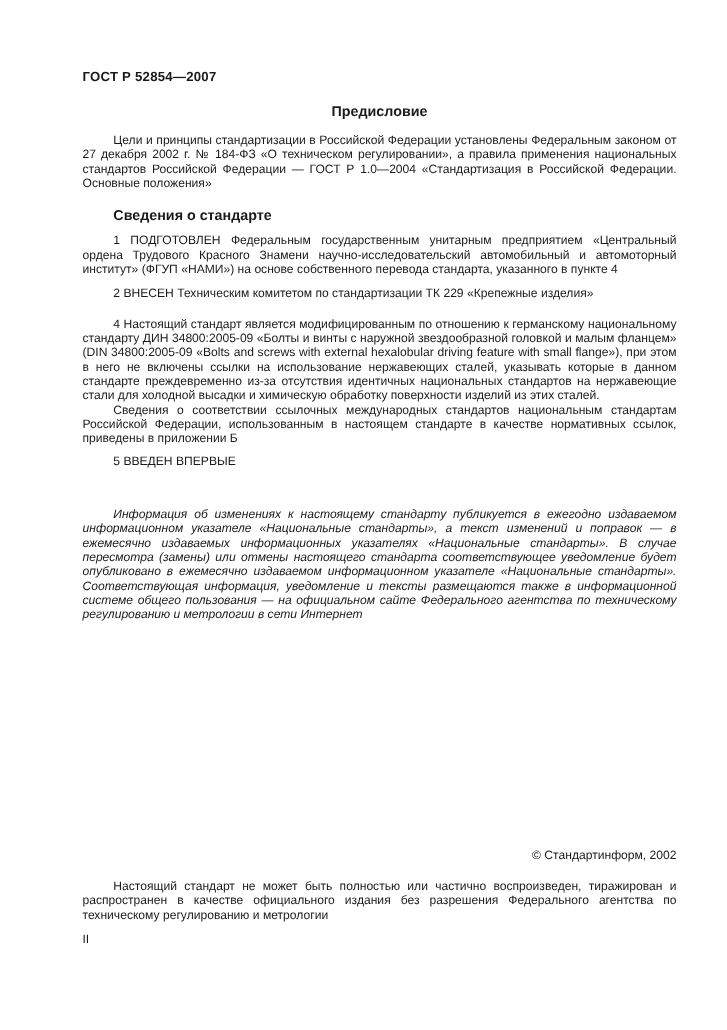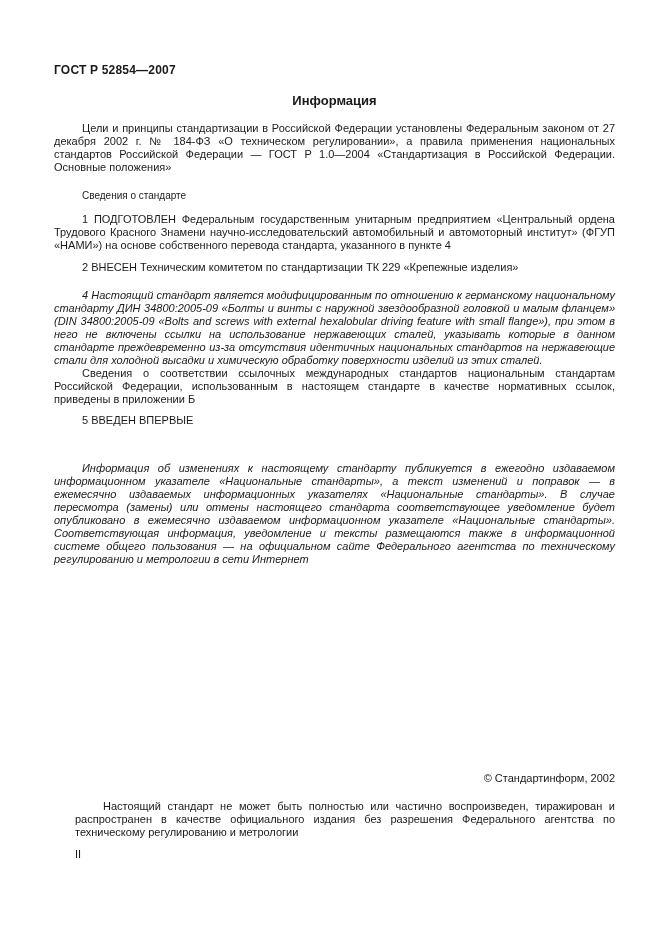--- a/index.html
+++ b/index.html
@@ -9,21 +9,21 @@
     height: 936px;
     position: relative;
     font-family: "Liberation Sans", sans-serif;
     color: #1a1a1a;
     overflow: hidden;
   }
   .page {
     position: absolute;
     top: 0; left: 0;
     width: 661px; height: 700px;
-    padding: 63px 46px 0 54px;
+    padding: 63px 46px 0 75px;
     background: #ffffff;
   }
   .designation {
     font-size: 12px;
     font-weight: bold;
     line-height: 14px;
     letter-spacing: 0.2px;
   }
   .doc-title {
     margin-top: 16px;
@@ -34,29 +34,29 @@
   }
   p.body-par {
     font-size: 11px;
     line-height: 13px;
     text-align: justify;
     text-indent: 28px;
   }
   .intro { margin-top: 14px; }
   .section-heading {
     margin-top: 15px;
-    font-size: 10px;
+    font-size: 13px;
     line-height: 13px;
-    font-weight: normal;
+    font-weight: bold;
     text-indent: 28px;
   }
   .clause1 { margin-top: 11px; }
   .clause2 { margin-top: 9px; }
   .clause3 { margin-top: 15px; }
-  .clause4 { margin-top: 15px; font-style: italic; }
+  .clause4 { margin-top: 15px; }
   .clause-note { margin-top: 0; }
   .clause5 { margin-top: 8px; }
   .publication-note {
     margin-top: 35px;
     font-style: italic;
   }
   .copyright-line {
     position: absolute;
     top: 772px;
     right: 46px;
@@ -82,21 +82,21 @@
     line-height: 13px;
   }
 </style>
 </head>
 <body>
 
 <div class="page">
 
   <div class="designation">ГОСТ Р 52854—2007</div>
 
-  <div class="doc-title">Информация</div>
+  <div class="doc-title">Предисловие</div>
 
   <p class="body-par intro">Цели и принципы стандартизации в Российской Федерации установлены Федеральным законом от 27 декабря 2002 г. № 184-ФЗ «О техническом регулировании», а правила применения национальных стандартов Российской Федерации — ГОСТ Р 1.0—2004 «Стандартизация в Российской Федерации. Основные положения»</p>
 
   <div class="section-heading">Сведения о стандарте</div>
 
   <p class="body-par clause1">1 ПОДГОТОВЛЕН Федеральным государственным унитарным предприятием «Центральный ордена Трудового Красного Знамени научно-исследовательский автомобильный и автомоторный институт» (ФГУП «НАМИ») на основе собственного перевода стандарта, указанного в пункте 4</p>
 
   <p class="body-par clause2">2 ВНЕСЕН Техническим комитетом по стандартизации ТК 229 «Крепежные изделия»</p>
 
 

